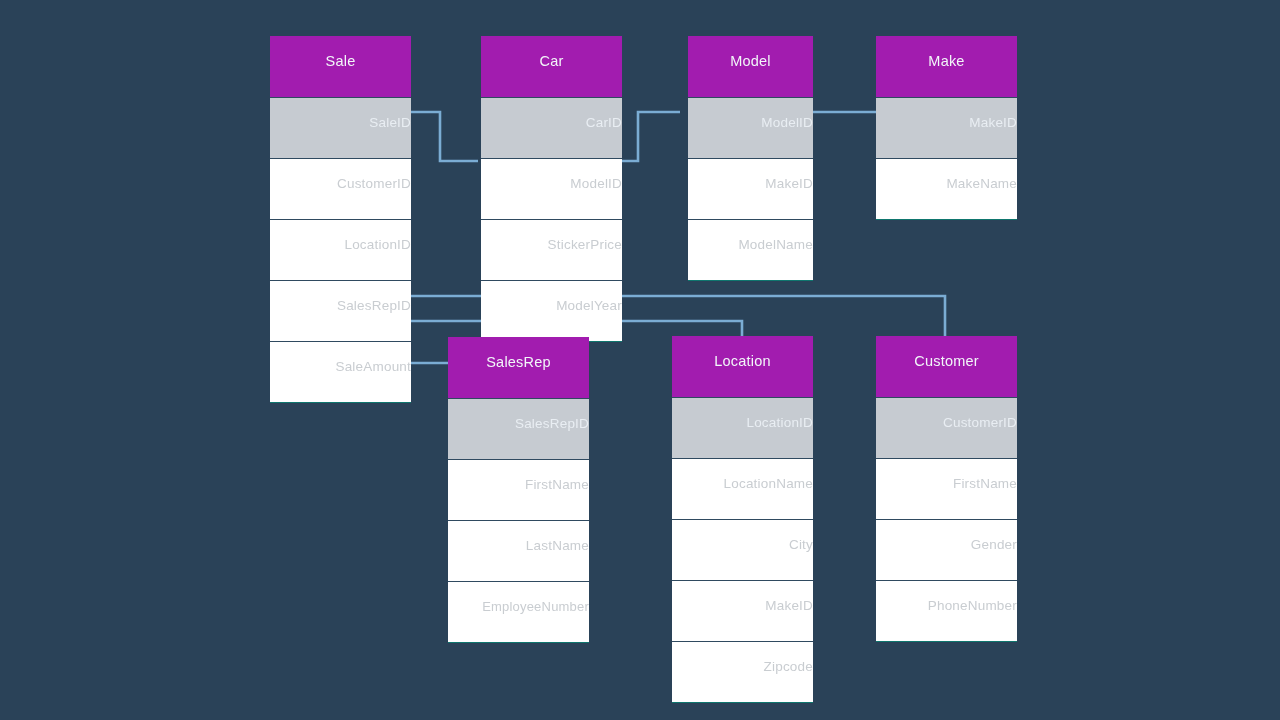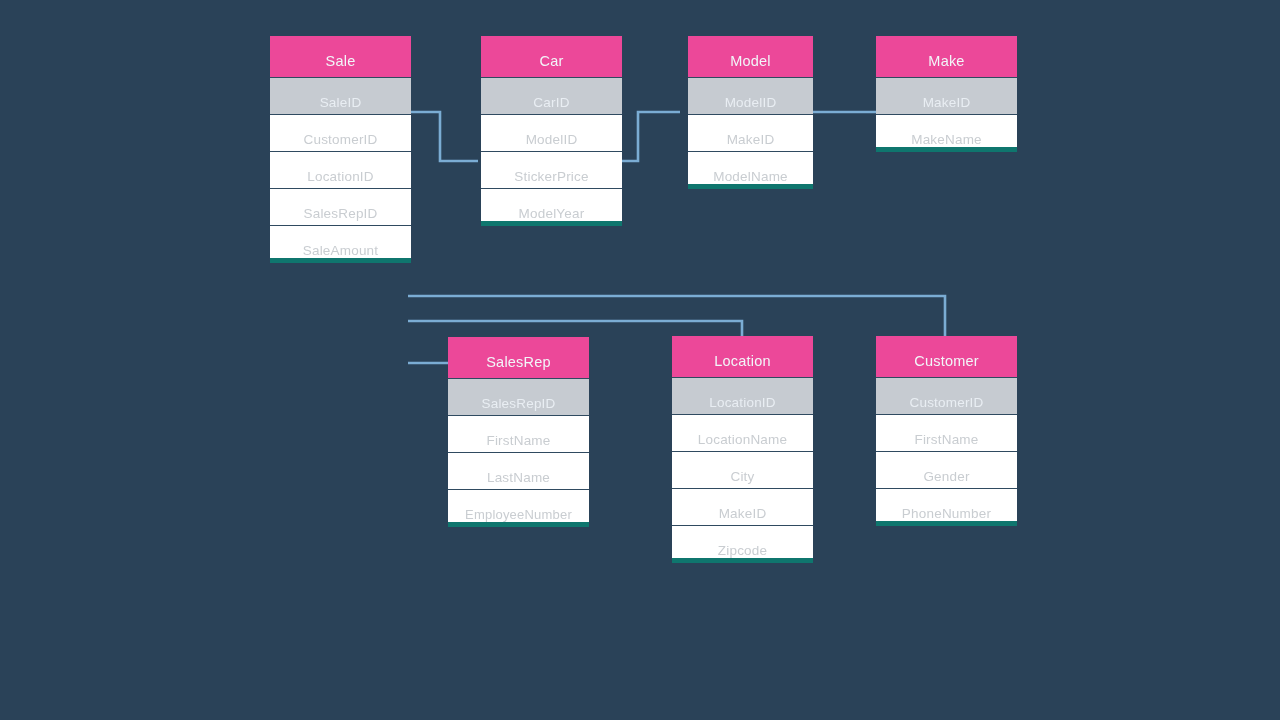--- a/index.html
+++ b/index.html
@@ -30,33 +30,33 @@
     pointer-events: none;
   }
   
   .table {
     position: absolute;
     z-index: 2;
     width: 141px;
     box-sizing: border-box;
   }
   .tbl-header {
-    height: 42px;
+    height: 62px;
     line-height: 50px;
     text-align: center;
-    background: #ec4899;
+    background: #a21caf;
     color: #f2f6f9;
     font-size: 14.5px;
     letter-spacing: 0.2px;
     box-sizing: border-box;
   }
   .row {
-    height: 38px;
+    height: 62px;
     line-height: 50px;
-    text-align: center;
+    text-align: right;
     font-size: 13.5px;
     letter-spacing: 0.2px;
     box-sizing: border-box;
     border-top: 1px solid #2f4a60;
     border-bottom: 1px solid #2f4a60;
     margin-top: -1px;
   }
   .row.pk {
     background: #c6cbd1;
     color: #e9eef3;
@@ -64,21 +64,21 @@
   }
   .row.attr {
     background: #ffffff;
     color: #c9cdd1;
   }
   .row.attr.tight {
     font-size: 13px;
   }
   
   .table .row:last-child {
-    border-bottom: 5px solid #0f766e;
+    border-bottom: 1px solid #0f766e;
   }
 </style>
 </head>
 <body>
 
 <div id="canvas">
 
   <svg id="connectors" viewBox="0 0 1280 720" width="1280" height="720">
     <g fill="none" stroke="#7badd4" stroke-width="2.6" stroke-linecap="butt" stroke-linejoin="miter">
 

